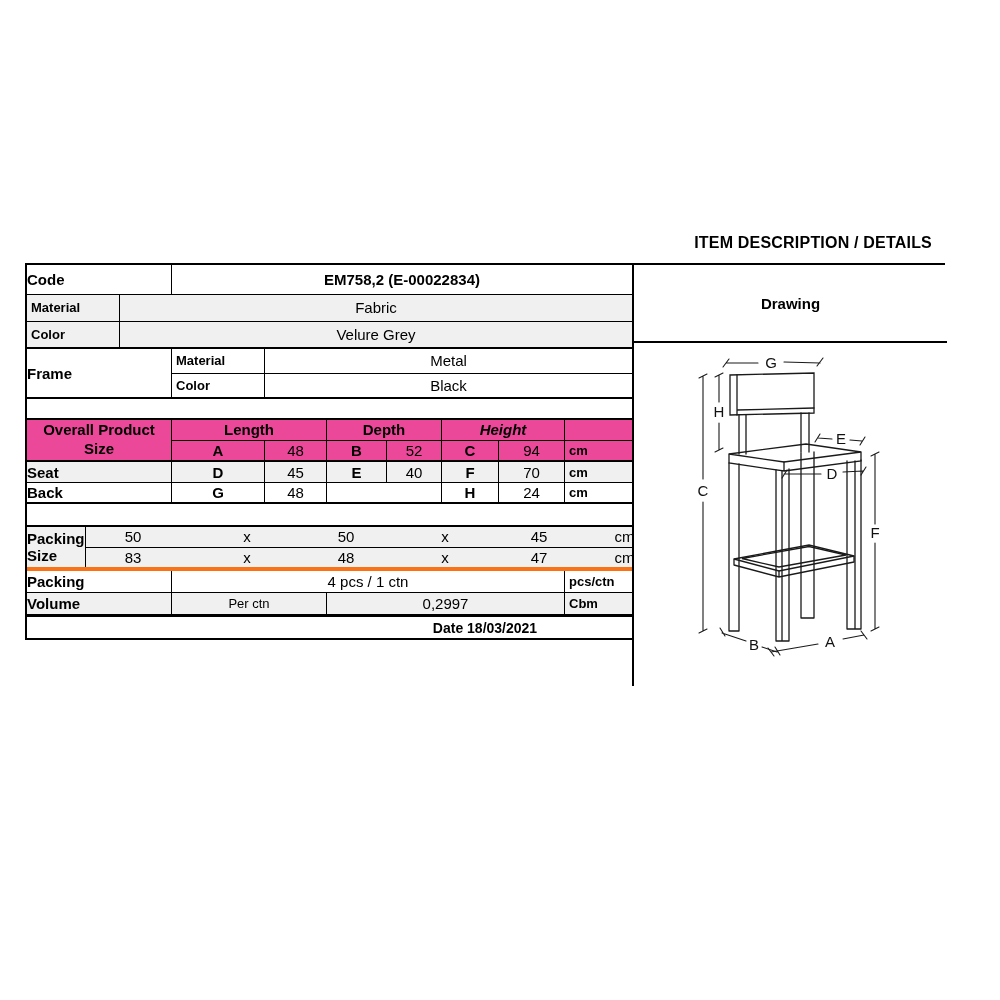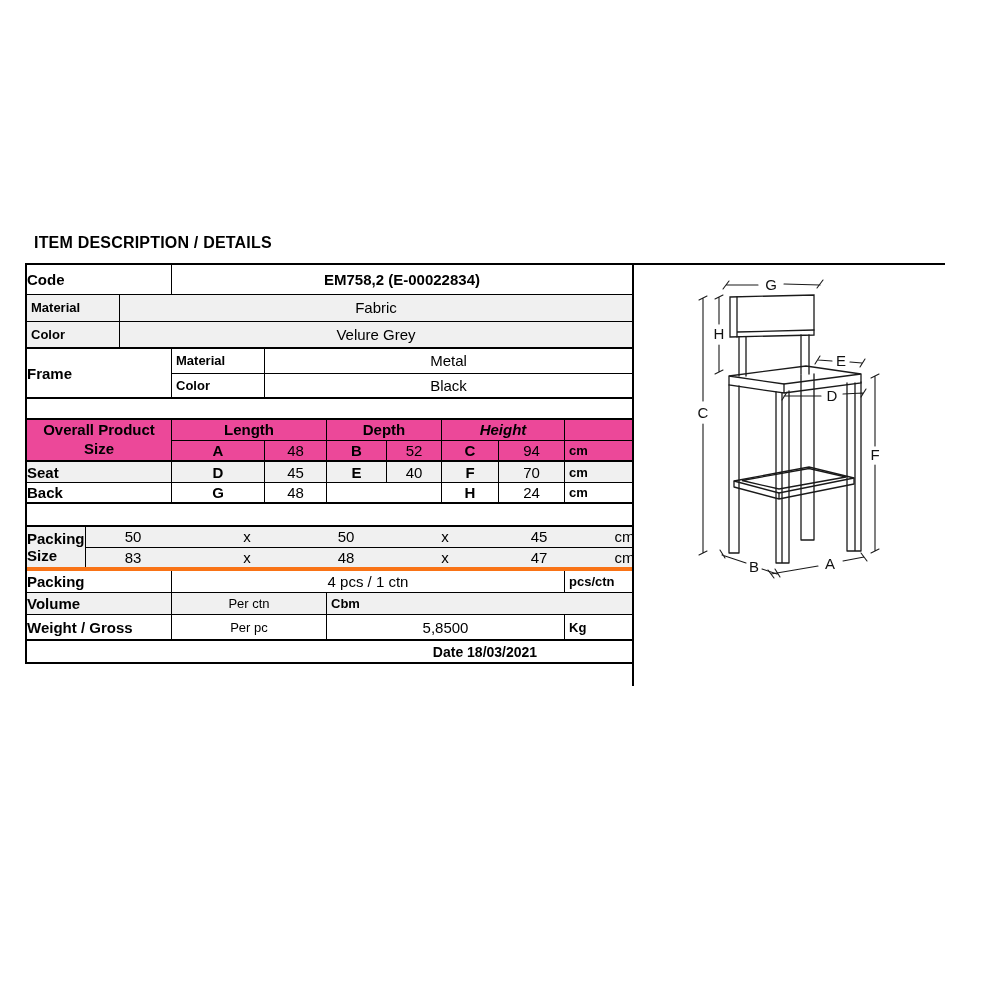--- a/index.html
+++ b/index.html
@@ -1,21 +1,21 @@
 <!DOCTYPE html>
 <html><head>
 <meta charset="utf-8">
 <style>
   * { margin:0; padding:0; box-sizing:border-box; }
   html,body { background:#ffffff; }
   body { width:1000px; height:1000px; position:relative;
          font-family:"Liberation Sans", sans-serif; color:#000; }
 
-  .page-title { position:absolute; top:234px; left:34px; width:920px;
-                text-align:left; font-size:16px; font-weight:bold; letter-spacing:.2px; }
+  .page-title { position:absolute; top:234px; left:12px; width:920px;
+                text-align:right; font-size:16px; font-weight:bold; letter-spacing:.2px; }
 
   .doc-table { position:absolute; top:263px; left:25px; width:920px;
                border:2px solid #000; background:#fff; }
 
   .left-col { width:605px; }
 
   .row { display:flex; width:605px; border-bottom:1px solid #000; }
   .row.thick { border-bottom:2px solid #000; }
   .row.noline { border-bottom:none; }
 
@@ -182,35 +182,31 @@
 
   <div class="row" style="height:22px">
     <div class="cell rb lbl">Packing</div>
     <div class="cell rb val-c" style="width:393px">4 pcs / 1 ctn</div>
     <div class="cell w-unit">pcs/ctn</div>
   </div>
 
   <div class="row shade" style="height:22px">
     <div class="cell rb lbl">Volume</div>
     <div class="cell rb val-c" style="width:155px; font-size:13px">Per ctn</div>
+    <div class="cell rb val-c" style="width:238px">0,2997</div>
     <div class="cell w-unit">Cbm</div>
   </div>
 
-  <div class="row noline" style="height:24px">
-    <div class="cell rb lbl">Weight / Gross</div>
-    <div class="cell rb val-c" style="width:155px; font-size:13px">Per pc</div>
-    <div class="cell rb val-c" style="width:238px">5,8500</div>
-    <div class="cell w-unit">Kg</div>
-  </div>
 
   <div class="date-row">
     <span>Date 18/03/2021</span>
   </div>
 
   <div class="drawing-area">
+    <div class="drawing-header">Drawing</div>
     <div class="drawing-canvas">
       <svg width="313" height="341" viewBox="0 0 313 339">
 
         <path class="sketch" d="M96,31 L180,29 L180,69 L96,71 Z"></path>
         <path class="sketch" d="M103,31 L103,71 M103,66 L180,64"></path>
 
         <path class="sketch" d="M105,71 L105,110 M112,71 L112,110 M167,69 L167,108 M175,69 L175,108"></path>
 
         <path class="sketch" d="M95,110 L172,100 L227,108 L150,118 Z"></path>
         <path class="sketch" d="M95,110 L95,119 L150,127 L150,118 M150,127 L227,117 L227,108"></path>

